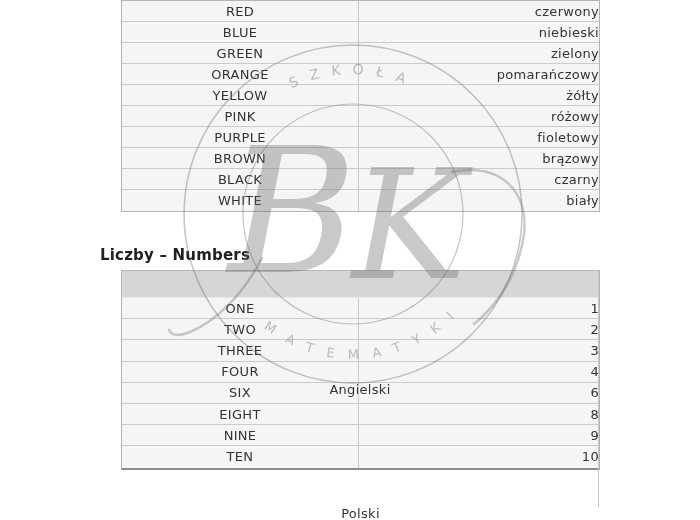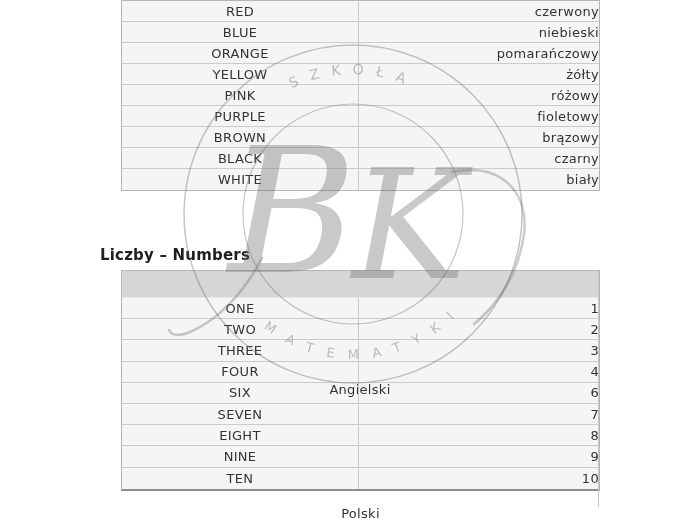--- a/index.html
+++ b/index.html
@@ -37,20 +37,24 @@
 <div class="page">
 
   <div class="vtable colors-table">
     <div class="trow">
       <div class="cell left">RED</div>
       <div class="cell right">czerwony</div>
     </div>
     <div class="trow">
       <div class="cell left">BLUE</div>
       <div class="cell right">niebieski</div>
+    </div>
+    <div class="trow">
+      <div class="cell left">GREEN</div>
+      <div class="cell right">zielony</div>
     </div>
     <div class="trow">
       <div class="cell left">ORANGE</div>
       <div class="cell right">pomarańczowy</div>
     </div>
     <div class="trow">
       <div class="cell left">YELLOW</div>
       <div class="cell right">żółty</div>
     </div>
     <div class="trow">
@@ -96,24 +100,20 @@
     </div>
     <div class="trow">
       <div class="cell left">FOUR</div>
       <div class="cell right">4</div>
     </div>
     <div class="trow">
       <div class="cell left">SIX</div>
       <div class="cell right">6</div>
     </div>
     <div class="trow">
-      <div class="cell left">SEVEN</div>
-      <div class="cell right">7</div>
-    </div>
-    <div class="trow">
       <div class="cell left">EIGHT</div>
       <div class="cell right">8</div>
     </div>
     <div class="trow">
       <div class="cell left">NINE</div>
       <div class="cell right">9</div>
     </div>
     <div class="trow">
       <div class="cell left">TEN</div>
       <div class="cell right">10</div>

